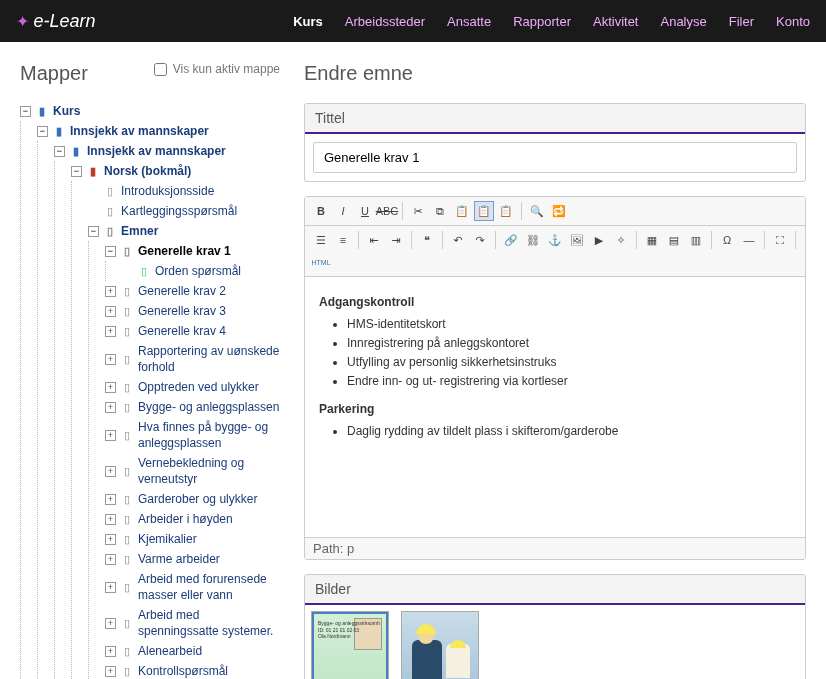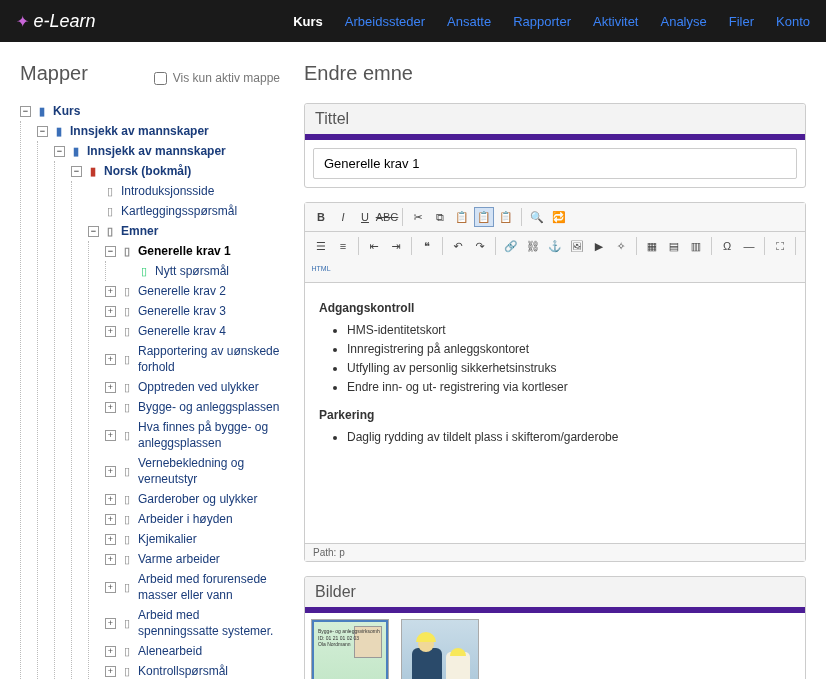--- a/index.html
+++ b/index.html
@@ -3,27 +3,27 @@
 <meta charset="utf-8">
 <style>
   * { box-sizing: border-box; margin: 0; padding: 0; }
   body { font-family: Arial, sans-serif; font-size: 12px; color: #333; background: #fff; width: 826px; }
   
   .topbar { background: #1a1a1a; color: #fff; height: 42px; display: flex; align-items: center; justify-content: space-between; padding: 0 16px; }
   .logo { display: flex; align-items: center; gap: 4px; }
   .logo-icon { color: #c866d8; font-size: 16px; }
   .logo-text { color: #fff; font-size: 18px; font-style: italic; font-weight: 300; }
   .topnav { display: flex; gap: 22px; }
-  .topnav-item { color: #3b82f6; font-size: 13px; cursor: pointer; }
+  .topnav-item { color: #f0abfc; font-size: 13px; cursor: pointer; }
   .topnav-item.active { color: #fff; font-weight: bold; }
   
   .main { display: flex; padding: 20px 0 0 20px; gap: 24px; }
   
   .sidebar { width: 260px; flex-shrink: 0; }
-  .sidebar-header { display: flex; justify-content: space-between; align-items: flex-end; margin-bottom: 16px; }
+  .sidebar-header { display: flex; justify-content: space-between; align-items: flex-start; margin-bottom: 16px; }
   .sidebar-title { font-size: 20px; color: #555; font-weight: normal; }
   .checkbox-row { display: flex; align-items: center; gap: 6px; color: #777; font-size: 12px; }
   .checkbox-row input { width: 13px; height: 13px; }
   
   .tree { font-size: 12px; color: #1a3c7a; }
   .tree ul { list-style: none; padding-left: 16px; }
   .tree > ul { padding-left: 0; }
   .tree-row { display: flex; align-items: center; gap: 4px; padding: 2px 0; cursor: pointer; line-height: 16px; }
   .tree-row.bold { font-weight: bold; }
   .tree-row.selected { color: #000; font-weight: bold; }
@@ -32,36 +32,36 @@
   .tree-icon { width: 14px; height: 14px; display: inline-flex; align-items: center; justify-content: center; font-size: 11px; flex-shrink: 0; }
   .folder-blue { color: #3b6fb8; }
   .folder-red { color: #c0392b; }
   .page-icon { color: #888; }
   .page-green { color: #2ecc71; }
   
   .content { flex: 1; padding-right: 20px; }
   .content-title { font-size: 20px; color: #555; font-weight: normal; margin-bottom: 18px; }
   
   .panel { border: 1px solid #ccc; border-radius: 3px; margin-bottom: 14px; background: #fff; }
-  .panel-header { background: #f3f3f3; border-bottom: 6px solid #4c1d95; padding: 6px 10px; font-size: 16px; color: #555; border-radius: 3px 3px 0 0; }
+  .panel-header { background: #f3f3f3; border-bottom: 2px solid #4c1d95; padding: 6px 10px; font-size: 14px; color: #555; border-radius: 3px 3px 0 0; }
   .panel-body { padding: 8px; }
   
   .title-input { width: 100%; border: 1px solid #ccc; padding: 7px 10px; font-size: 13px; border-radius: 2px; }
   
   .editor-toolbar { border-bottom: 1px solid #ccc; padding: 4px 6px; display: flex; flex-wrap: wrap; gap: 2px; align-items: center; background: #f7f7f7; }
   .tb-btn { width: 20px; height: 20px; border: 1px solid transparent; display: inline-flex; align-items: center; justify-content: center; font-size: 11px; cursor: pointer; color: #444; background: transparent; }
   .tb-btn.active { border-color: #7a9cc6; background: #d4e3f5; }
   .tb-sep { width: 1px; height: 18px; background: #ccc; margin: 0 3px; }
   
   .editor-body { padding: 10px 14px; height: 260px; overflow-y: auto; font-size: 12px; line-height: 1.5; position: relative; }
   .editor-body h4 { font-weight: bold; font-size: 12px; margin: 6px 0 4px; }
   .editor-body ul { padding-left: 28px; margin: 2px 0 10px; }
   .editor-body li { margin: 1px 0; }
   
-  .editor-path { border-top: 1px solid #ccc; padding: 3px 8px; font-size: 10px; color: #666; background: #f7f7f7; }
+  .editor-path { border-top: 1px solid #ccc; padding: 3px 8px; font-size: 13px; color: #666; background: #f7f7f7; }
   
   .images-row { display: flex; gap: 12px; padding: 6px; }
   .image-thumb { width: 78px; height: 78px; border: 1px solid #aaa; background: #eee; position: relative; overflow: hidden; cursor: pointer; }
   .image-thumb.selected { box-shadow: 0 0 0 2px #4a7fbf inset; }
   
   .thumb1 { background: linear-gradient(#d5efd8, #c0e5c5); }
   .thumb1::before { content: ""; position: absolute; top: 6px; right: 6px; width: 26px; height: 30px; background: #e8d8b8; border: 1px solid #999; }
   .thumb1-text { position: absolute; top: 8px; left: 6px; font-size: 5px; color: #333; line-height: 1.3; }
   
   .thumb2 { background: linear-gradient(#c9dce8, #a8c5d8); }
@@ -158,21 +158,21 @@
                               <div class="tree-row selected">
                                 <span class="tree-toggle">−</span>
                                 <span class="tree-icon page-icon">▯</span>
                                 <span>Generelle krav 1</span>
                               </div>
                               <ul class="dotted-v">
                                 <li>
                                     <div class="tree-row">
                                       <span class="tree-spacer"></span>
                                       <span class="tree-icon page-green">▯</span>
-                                      <span>Nytt spørsmål</span>
+                                      <span>Orden spørsmål</span>
                                     </div>
                                   </li>
                               </ul>
                             </li>
                             <li>
                                 <div class="tree-row">
                                   <span class="tree-toggle">+</span>
                                   <span class="tree-icon page-icon">▯</span>
                                   <span>Generelle krav 2</span>
                                 </div>

